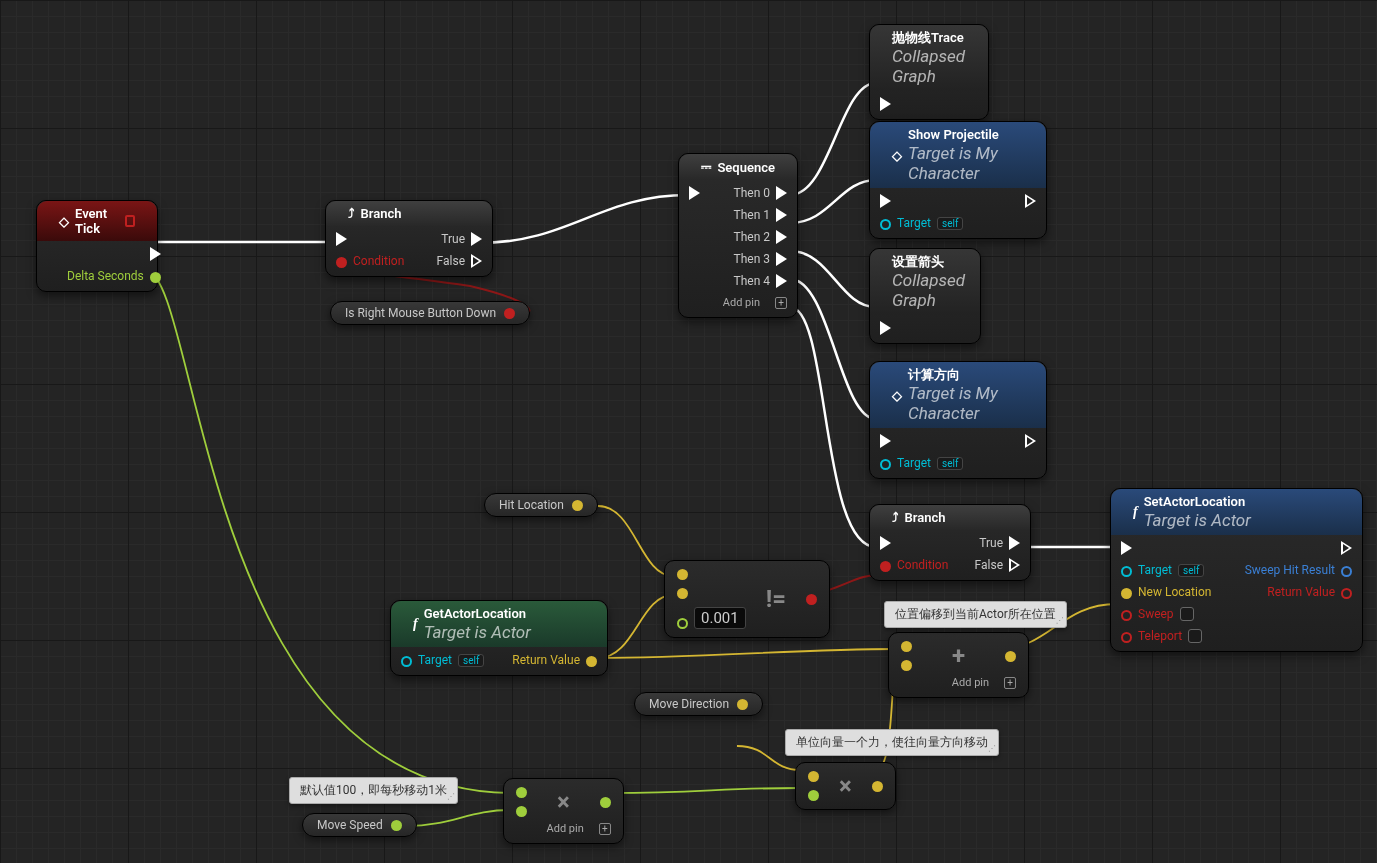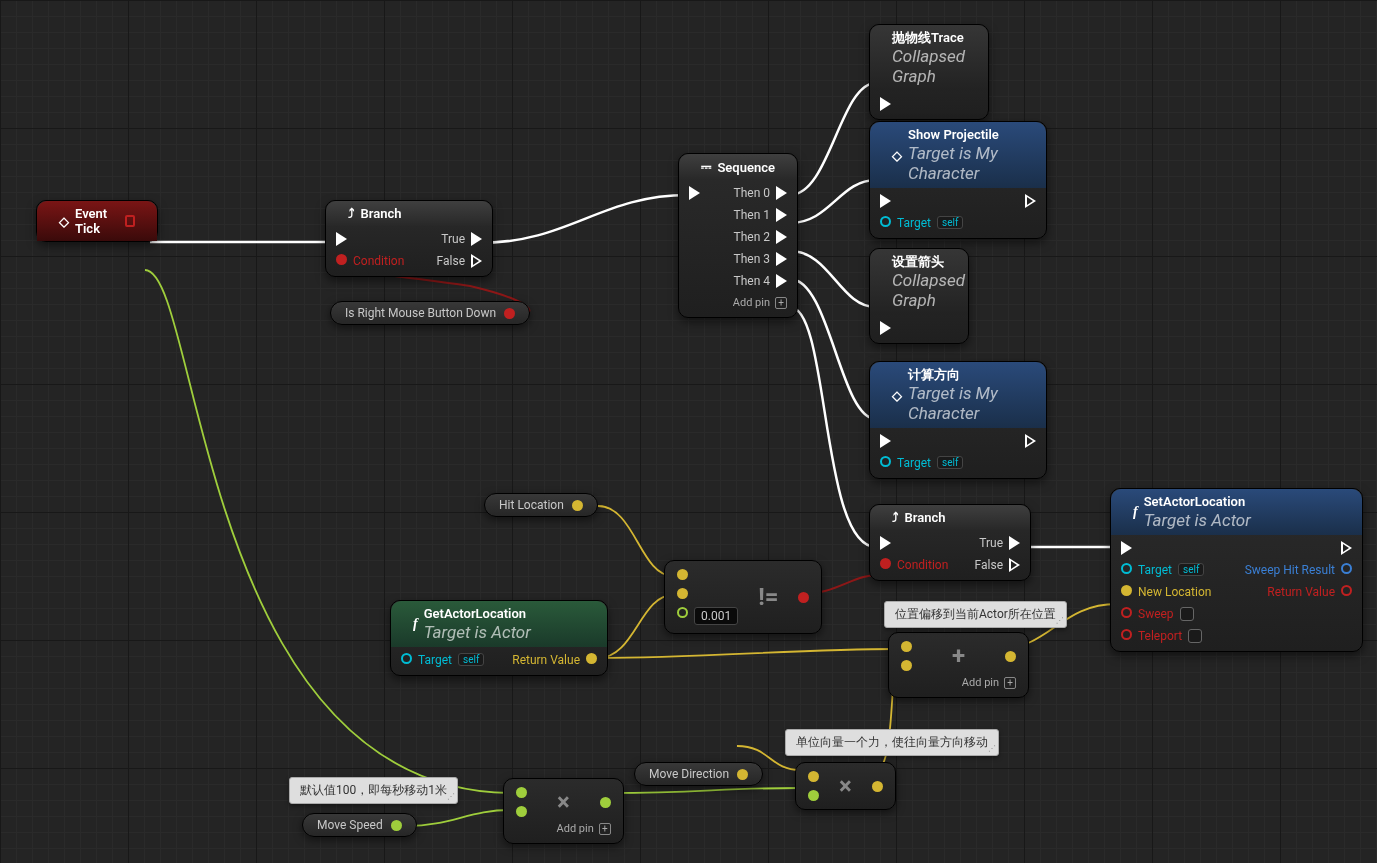--- a/index.html
+++ b/index.html
@@ -11,44 +11,44 @@
 .node-header{display:flex;align-items:center;padding:5px 22px;border-radius:10px 10px 0 0;font-weight:600;font-size:13px;color:#fff;gap:6px}
 .node-header .sub{font-size:17px;font-style:italic;color:rgba(255,255,255,0.65);font-weight:400}
 .hdr-red{background:linear-gradient(#7a1515,#3a0a0a)}
 .hdr-gray{background:linear-gradient(#3f3f3f,#282828)}
 .hdr-dark{background:linear-gradient(#363636,#222)}
 .hdr-blue{background:linear-gradient(#2a4a7a,#1a2f4a)}
 .hdr-green{background:linear-gradient(#2a5a3a,#1a3a2a)}
 .node-body{padding:6px 10px 8px;display:flex;justify-content:space-between;gap:20px}
 .col{display:flex;flex-direction:column;gap:8px}
 .col.right{align-items:flex-end}
-.pin{display:flex;align-items:flex-start;gap:6px;font-size:12px;white-space:nowrap}
+.pin{display:flex;align-items:flex-end;gap:6px;font-size:12px;white-space:nowrap}
 .pin.out{flex-direction:row-reverse}
 .exec-pin{display:inline-block;width:0;height:0;border-top:7px solid transparent;border-bottom:7px solid transparent;border-left:11px solid #fff}
 .exec-pin.hollow{border-left:11px solid transparent;position:relative}
 .exec-pin.hollow::before{content:'';position:absolute;left:-11px;top:-7px;width:0;height:0;border-top:7px solid transparent;border-bottom:7px solid transparent;border-left:11px solid #fff}
 .exec-pin.hollow::after{content:'';position:absolute;left:-9px;top:-4px;width:0;height:0;border-top:4px solid transparent;border-bottom:4px solid transparent;border-left:6px solid #222}
 .dot{display:inline-block;width:11px;height:11px;border-radius:50%}
 .dot.filled{background:currentColor}
 .dot.hollow{border:2px solid currentColor}
 .c-green{color:#9fce3c}
 .c-red{color:#c02020}
 .c-yellow{color:#d4b632}
 .c-cyan{color:#00bcd4}
 .c-blue{color:#3a7fd4}
 .self-tag{background:#1a1a1a;border:1px solid #444;padding:0 4px;font-size:10px;border-radius:3px}
-.input-box{background:#0a0a0a;border:1px solid #444;padding:1px 6px;font-size:12px;color:#ccc;border-radius:3px;min-width:38px}
+.input-box{background:#0a0a0a;border:1px solid #444;padding:1px 6px;font-size:15px;color:#ccc;border-radius:3px;min-width:38px}
 .cb{width:14px;height:14px;border:1px solid #666;background:#1a1a1a;border-radius:3px}
 .delegate{width:12px;height:12px;border:2px solid #c02020;border-radius:2px;margin-left:auto}
 .pill-node{position:absolute;background:linear-gradient(#383838,#262626);border:1px solid #000;border-radius:18px;padding:4px 14px;display:flex;align-items:center;gap:8px;z-index:2;box-shadow:0 3px 8px rgba(0,0,0,0.5);font-size:12px}
 .compact-node{position:absolute;background:linear-gradient(#2b2b2b,#1f1f1f);border:1px solid #000;border-radius:10px;z-index:2;box-shadow:0 3px 8px rgba(0,0,0,0.5);padding:8px 12px;display:flex;align-items:center;gap:20px}
 .compact-node .center-icon{font-size:24px;color:#888;font-weight:bold}
 .comment{position:absolute;background:#dedede;color:#333;font-size:12px;padding:4px 10px;border-radius:3px;z-index:3;border:1px solid #aaa;box-shadow:0 2px 4px rgba(0,0,0,0.4)}
 .comment .handle{position:absolute;bottom:2px;right:2px;font-size:8px;color:#888}
-.add-pin{display:flex;align-items:flex-end;gap:5px;font-size:11px;color:#aaa}
+.add-pin{display:flex;align-items:flex-end;gap:15px;font-size:11px;color:#aaa}
 .plus-ico{display:inline-block;width:12px;height:12px;border:1px solid #888;border-radius:2px;text-align:center;line-height:10px;font-size:10px}
 .icon-f{font-style:italic;font-weight:bold;font-family:serif;font-size:14px}
 .hdr-col{display:flex;flex-direction:column;line-height:1.2}
 </style>
 </head>
 <body>
 <div class="grid"></div>
 <div class="grid-major"></div>
 
 <svg class="wires" width="1377" height="863">
@@ -78,20 +78,32 @@
   <path d="M876 770 C895 770 890 665 897 665" stroke="#d4b632" stroke-width="1.8" fill="none"></path>
   <path d="M998 649 C1050 649 1060 604 1117 604" stroke="#d4b632" stroke-width="1.8" fill="none"></path>
 </svg>
 
 <div class="node" style="left:36px;top:200px;width:122px">
   <div class="node-header hdr-red">
     <span>◇</span>
     <span>Event Tick</span>
     <span class="delegate"></span>
   </div>
+  <div class="node-body">
+    <div class="col"></div>
+    <div class="col right">
+      <div class="pin out">
+          <span class="exec-pin"></span>
+        </div>
+      <div class="pin out c-green">
+          <span class="dot filled"></span>
+          <span>Delta Seconds</span>
+        </div>
+    </div>
+  </div>
 </div>
 
 <div class="node" style="left:325px;top:200px;width:168px">
   <div class="node-header hdr-gray">
     <span>⤴</span>
     <span>Branch</span>
   </div>
   <div class="node-body">
     <div class="col">
       <div class="pin">
@@ -197,21 +209,21 @@
         </div>
     </div>
     <div class="col right">
       <div class="pin out">
           <span class="exec-pin hollow"></span>
         </div>
     </div>
   </div>
 </div>
 
-<div class="node" style="left:869px;top:248px;width:100px">
+<div class="node" style="left:869px;top:248px;width:112px">
   <div class="node-header hdr-dark">
     <div class="hdr-col">
       <span>设置箭头</span>
       <span class="sub">Collapsed Graph</span>
     </div>
   </div>
   <div class="node-body">
     <div class="col">
         <div class="pin">
           <span class="exec-pin"></span>
@@ -380,21 +392,21 @@
     <div class="col right">
         <span class="dot filled c-yellow"></span>
       </div>
   </div>
   <div class="add-pin" style="justify-content:flex-end">
       <span>Add pin</span>
       <span class="plus-ico">+</span>
     </div>
 </div>
 
-<div class="pill-node" style="left:634px;top:762px">
+<div class="pill-node" style="left:634px;top:692px">
   <span>Move Direction</span>
   <span class="dot filled c-yellow"></span>
 </div>
 
 <div class="compact-node" style="left:795px;top:762px">
   <div class="col">
     <span class="dot filled c-yellow"></span>
     <span class="dot filled c-green"></span>
   </div>
   <span class="center-icon">×</span>

